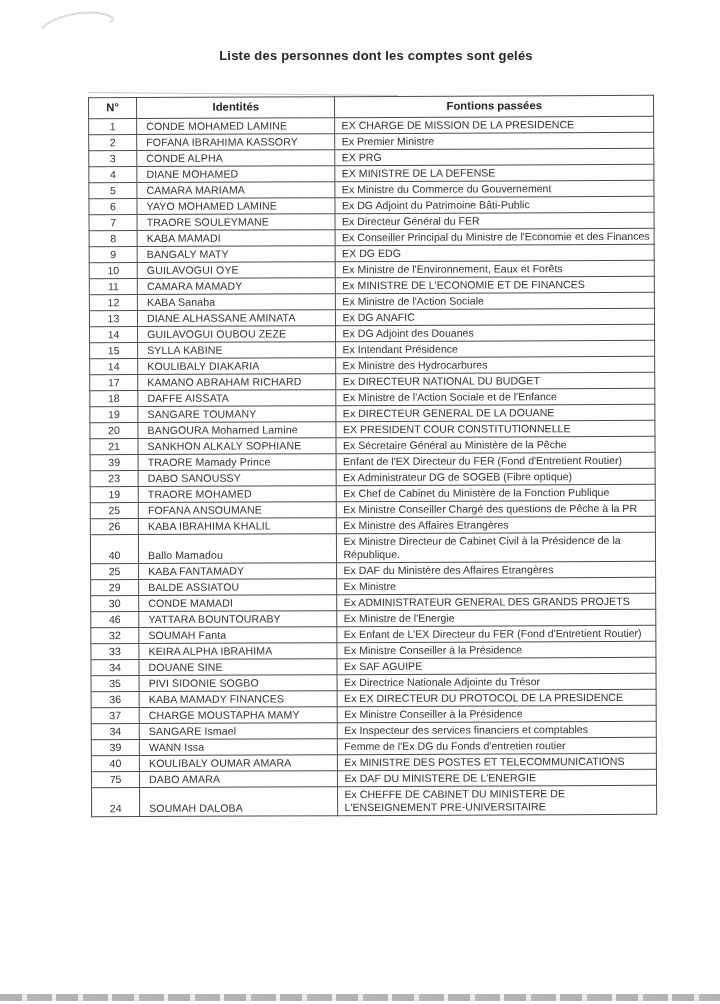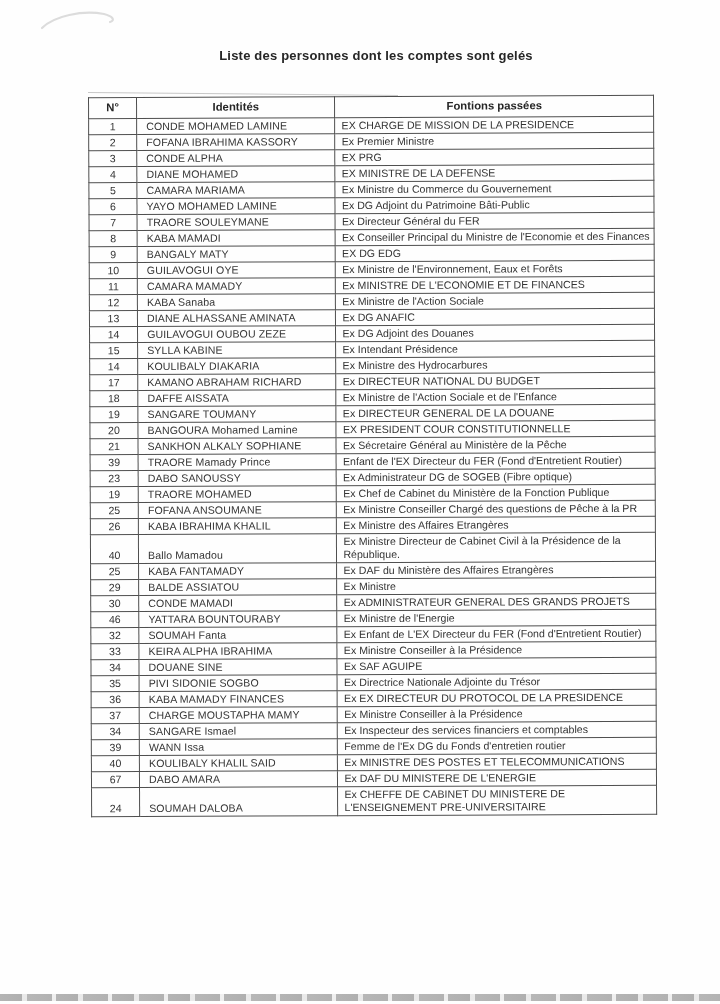--- a/index.html
+++ b/index.html
@@ -365,26 +365,26 @@
   </tr>
 
   <tr>
     <td class="num">39</td>
     <td class="identity">WANN Issa</td>
     <td class="function">Femme de l'Ex DG du Fonds d'entretien routier</td>
   </tr>
 
   <tr>
     <td class="num">40</td>
-    <td class="identity">KOULIBALY KHALIL SAID</td>
+    <td class="identity">KOULIBALY OUMAR AMARA</td>
     <td class="function">Ex MINISTRE DES POSTES ET TELECOMMUNICATIONS</td>
   </tr>
 
   <tr>
-    <td class="num">67</td>
+    <td class="num">75</td>
     <td class="identity">DABO AMARA</td>
     <td class="function">Ex DAF DU MINISTERE DE L'ENERGIE</td>
   </tr>
 
   <tr>
     <td class="num">24</td>
     <td class="identity">SOUMAH DALOBA</td>
     <td class="function">Ex CHEFFE DE CABINET DU MINISTERE DE L'ENSEIGNEMENT PRE-UNIVERSITAIRE</td>
   </tr>
 </tbody>

